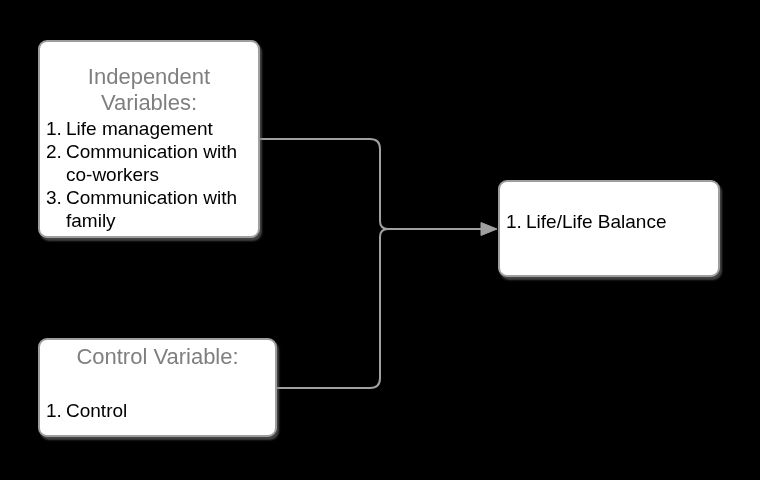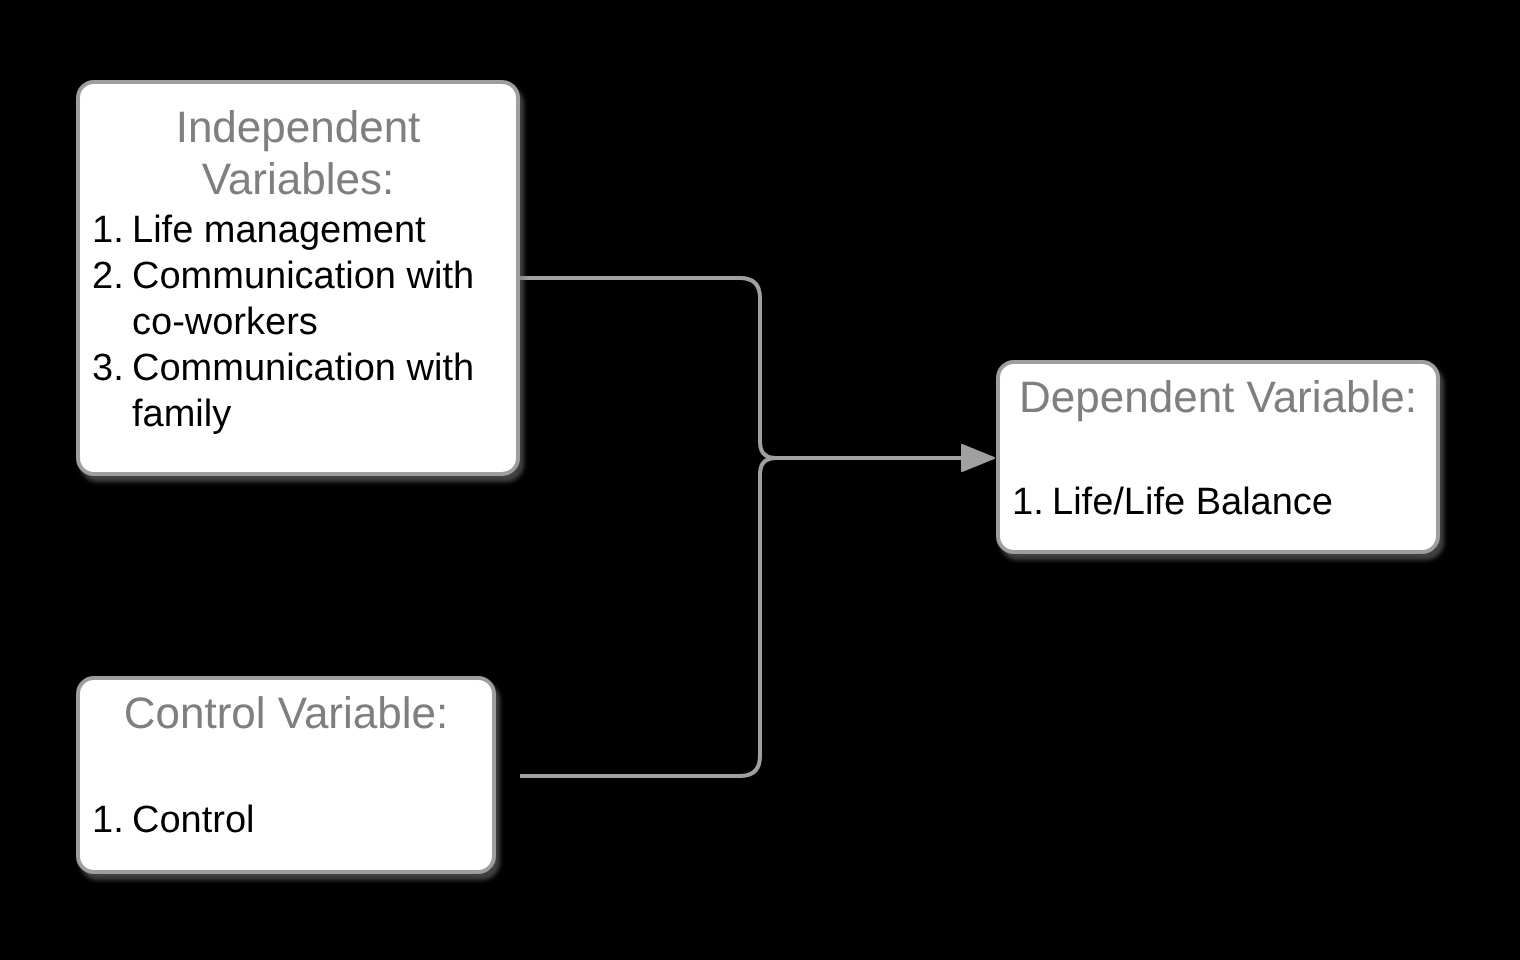--- a/index.html
+++ b/index.html
@@ -36,24 +36,24 @@
   }
   .box {
     position: absolute;
     box-sizing: border-box;
     background: #ffffff;
     border: 2px solid #9e9e9e;
     border-radius: 9px;
     box-shadow: 2px 3px 2px rgba(120,120,120,0.55);
   }
   #box-independent { left: 38px;  top: 40px;  width: 222px; height: 198px; }
-  #box-control     { left: 38px;  top: 338px; width: 210px; height: 99px;  }
+  #box-control     { left: 38px;  top: 338px; width: 239px; height: 99px;  }
   #box-dependent   { left: 498px; top: 180px; width: 222px; height: 97px;  }
   .box-title {
-    margin-top: 9px;
+    margin-top: 22px;
     text-align: center;
     color: #7f7f7f;
     font-size: 22px;
     line-height: 26px;
     white-space: pre-line;
   }
   #box-control .box-title,
   #box-dependent .box-title { margin-top: 4px; }
   .box-list {
     margin-top: 1px;
@@ -103,21 +103,20 @@
     <div class="box-title">Control Variable:</div>
     <div class="box-list">
       <div class="item">
         <span class="num">1.</span>
         <span class="txt">Control</span>
       </div>
     </div>
   </div>
 
   <div class="box" id="box-dependent">
-    <div class="box-title">Dependent Variable:</div>
     <div class="box-list">
       <div class="item">
         <span class="num">1.</span>
         <span class="txt">Life/Life Balance</span>
       </div>
     </div>
   </div>
 
 </div>
 

